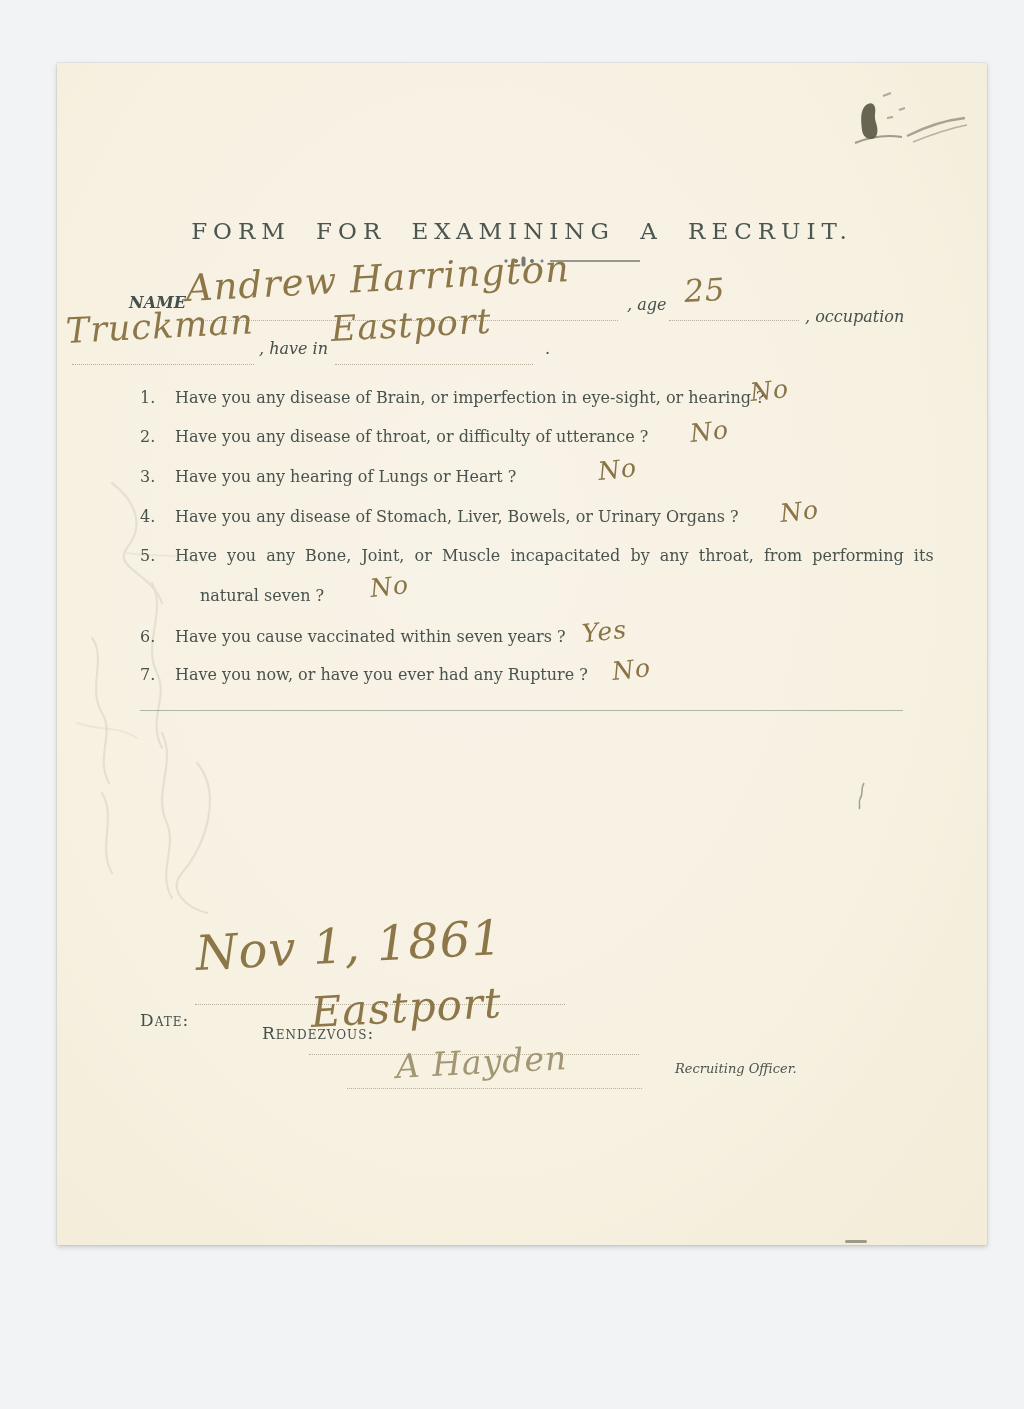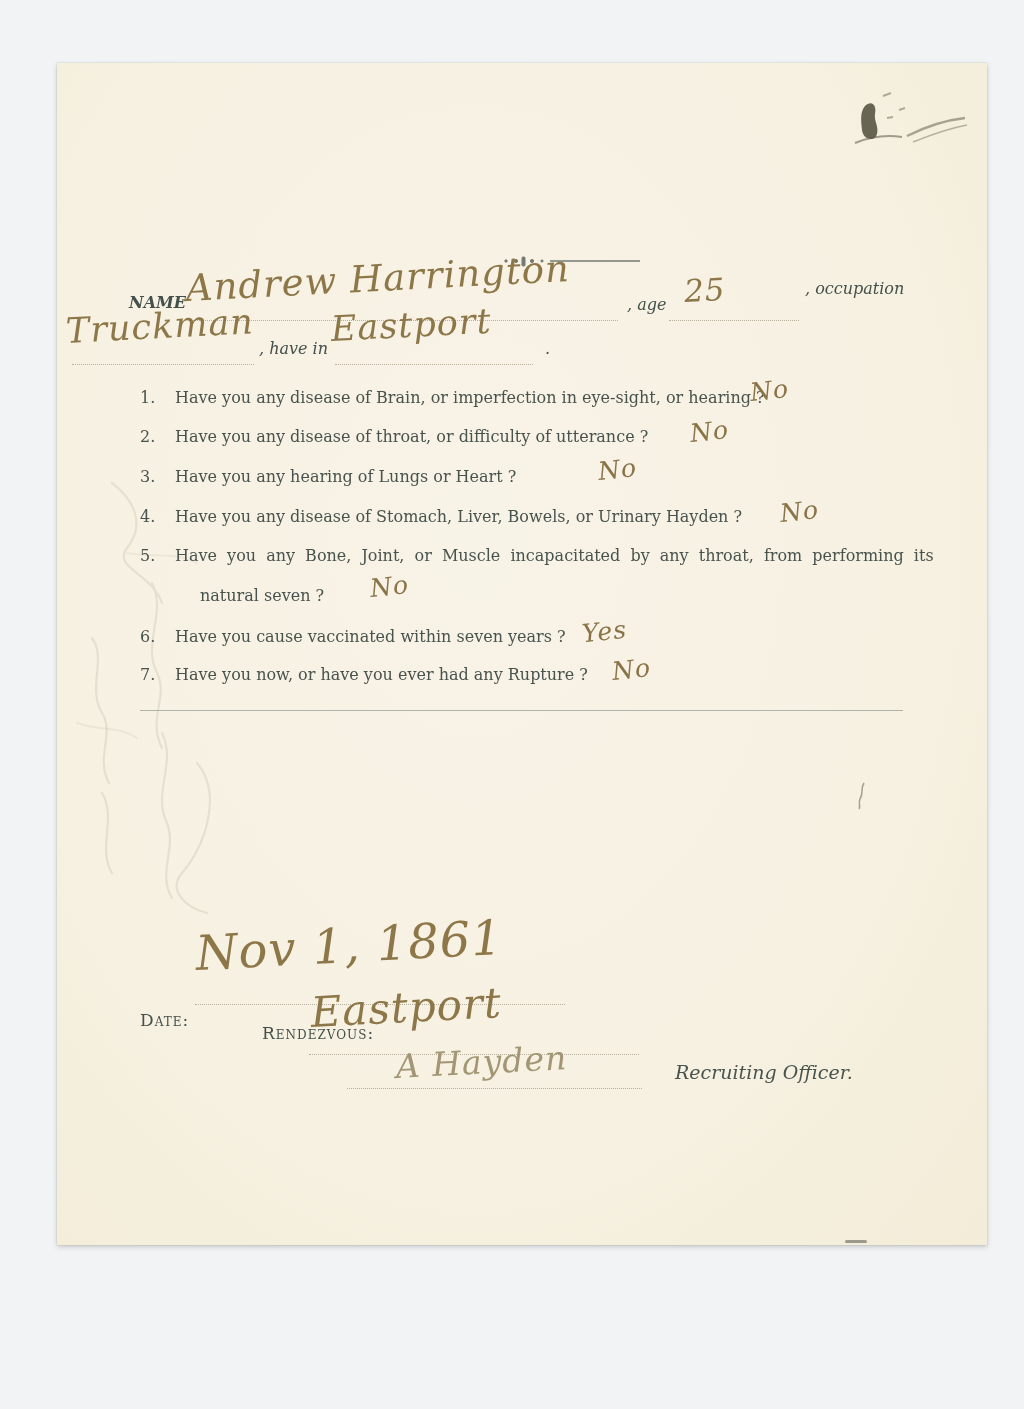--- a/index.html
+++ b/index.html
@@ -38,21 +38,21 @@
   .wide{word-spacing:5px;}
   .answer{
     position:absolute;font-size:25px;font-style:italic;color:#8a7447;
     transform:rotate(-6deg);letter-spacing:1px;
   }
   .rule{position:absolute;left:83px;top:647px;width:763px;height:1px;background:#98a096;opacity:.75;}
   .remarks{
     position:absolute;left:0;top:658px;width:100%;text-align:center;
     font-size:17px;letter-spacing:5px;color:#4c5651;
   }
-  .officer{position:absolute;left:618px;top:998px;font-style:italic;font-size:19px;color:#4a544f;white-space:nowrap;}
+  .officer{position:absolute;left:618px;top:998px;font-style:italic;font-size:13px;color:#4a544f;white-space:nowrap;}
   svg{display:block;}
 </style>
 </head>
 <body>
 
 <div class="paper">
 
   <svg class="abs" style="left:0;top:400px;" width="190" height="460" viewBox="0 0 190 460">
     <g fill="none" stroke="#8f8974" stroke-width="2.2" opacity="0.16" stroke-linecap="round">
       <path d="M55 20 C 75 35, 90 60, 70 85 C 55 105, 95 110, 105 140"></path>
@@ -75,39 +75,40 @@
     <path d="M66 54 C 86 46, 104 40, 120 37" stroke="#5a5644" stroke-width="1.6" fill="none" opacity="0.4"></path>
     <path d="M36 8 L 44 5 M52 22 L 58 20 M40 30 L 46 29" stroke="#5a5644" stroke-width="2" opacity="0.45"></path>
   </svg>
 
   <svg class="abs" style="left:795px;top:718px;" width="20" height="30" viewBox="0 0 20 30">
     <path d="M12 2 C 8 8, 12 12, 8 18 C 6 22, 9 26, 7 28" stroke="#6e6e66" stroke-width="1.6" fill="none" opacity="0.6"></path>
   </svg>
 
   <div class="abs" style="left:788px;top:1177px;width:22px;height:3px;background:#55534a;opacity:.55;border-radius:2px;"></div>
 
+  <div class="title">FORM FOR EXAMINING A RECRUIT.</div>
 
   <svg class="ornament" width="140" height="14" viewBox="0 0 140 14">
     <g fill="#555d57" stroke="#555d57" opacity="0.8">
       <circle cx="4" cy="6" r="1.2"></circle>
       <circle cx="14" cy="6" r="1.6"></circle>
       <rect x="20" y="2" width="3" height="9" rx="1"></rect>
       <circle cx="30" cy="6" r="1.6"></circle>
       <circle cx="40" cy="6" r="1.1"></circle>
       <line x1="48" y1="6" x2="138" y2="6" stroke-width="1.4"></line>
     </g>
   </svg>
 
   <span class="abs label-italic" style="left:72px;top:230px;">NAME</span>
   <span class="abs script" style="left:130px;top:204px;font-size:37px;">Andrew Harrington</span>
   <div class="dotted" style="left:133px;top:256px;width:428px;"></div>
   <span class="abs small-label" style="left:570px;top:232px;">, age</span>
   <span class="abs script" style="left:628px;top:210px;font-size:31px;">25</span>
   <div class="dotted" style="left:612px;top:256px;width:130px;"></div>
-  <span class="abs small-label" style="left:748px;top:216px;">, occupation</span>
+  <span class="abs small-label" style="left:748px;top:244px;">, occupation</span>
 
   <span class="abs script" style="left:10px;top:248px;font-size:35px;">Truckman</span>
   <div class="dotted" style="left:15px;top:300px;width:182px;"></div>
   <span class="abs small-label" style="left:202px;top:276px;">, have in</span>
   <span class="abs script" style="left:275px;top:246px;font-size:35px;">Eastport</span>
   <div class="dotted" style="left:278px;top:300px;width:198px;"></div>
   <span class="abs small-label" style="left:488px;top:276px;">.</span>
 
   <div class="qrow" style="top:325px;">
     <span class="qnum">1.</span>
@@ -119,21 +120,21 @@
     <span class="qtext">Have you any disease of throat, or difficulty of utterance ?</span>
     <span class="answer" style="left:558px;top:-10px;">No</span>
   </div>
   <div class="qrow" style="top:404px;">
     <span class="qnum">3.</span>
     <span class="qtext">Have you any hearing of Lungs or Heart ?</span>
     <span class="answer" style="left:466px;top:-12px;">No</span>
   </div>
   <div class="qrow" style="top:444px;">
     <span class="qnum">4.</span>
-    <span class="qtext">Have you any disease of Stomach, Liver, Bowels, or Urinary Hayden ?</span>
+    <span class="qtext">Have you any disease of Stomach, Liver, Bowels, or Urinary Organs ?</span>
     <span class="answer" style="left:648px;top:-10px;">No</span>
   </div>
   <div class="qrow" style="top:483px;">
     <span class="qnum">5.</span>
     <span class="qtext wide">Have you any Bone, Joint, or Muscle incapacitated by any throat, from performing its</span>
     <span class="qtext2">natural seven ?</span>
     <span class="answer" style="left:238px;top:26px;">No</span>
   </div>
   <div class="qrow" style="top:564px;">
     <span class="qnum">6.</span>

